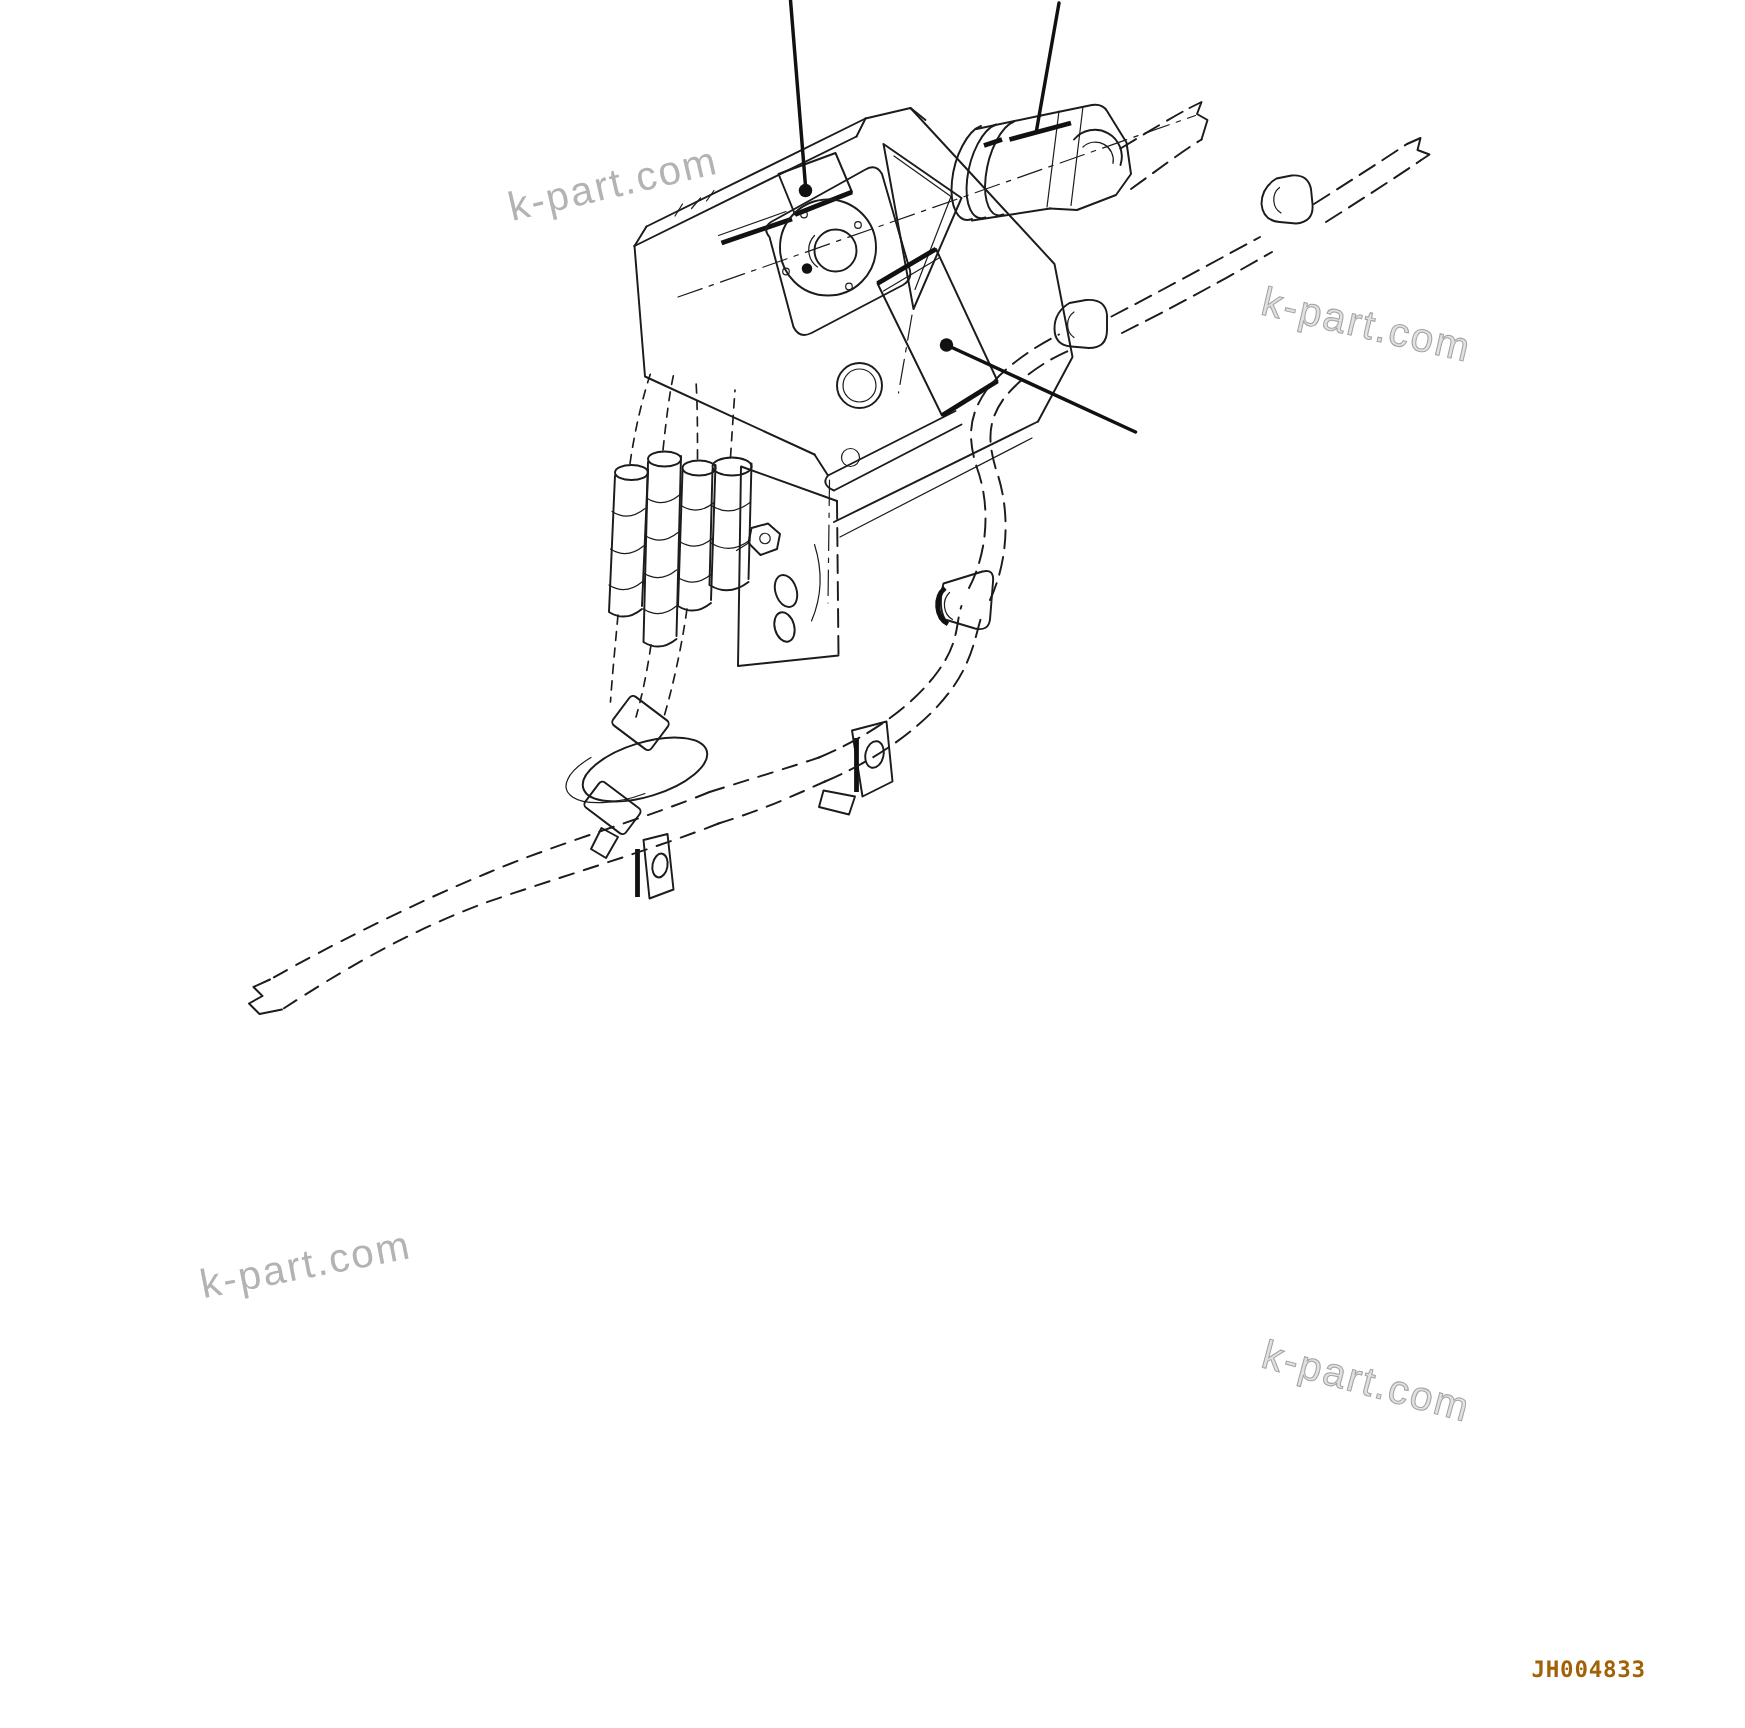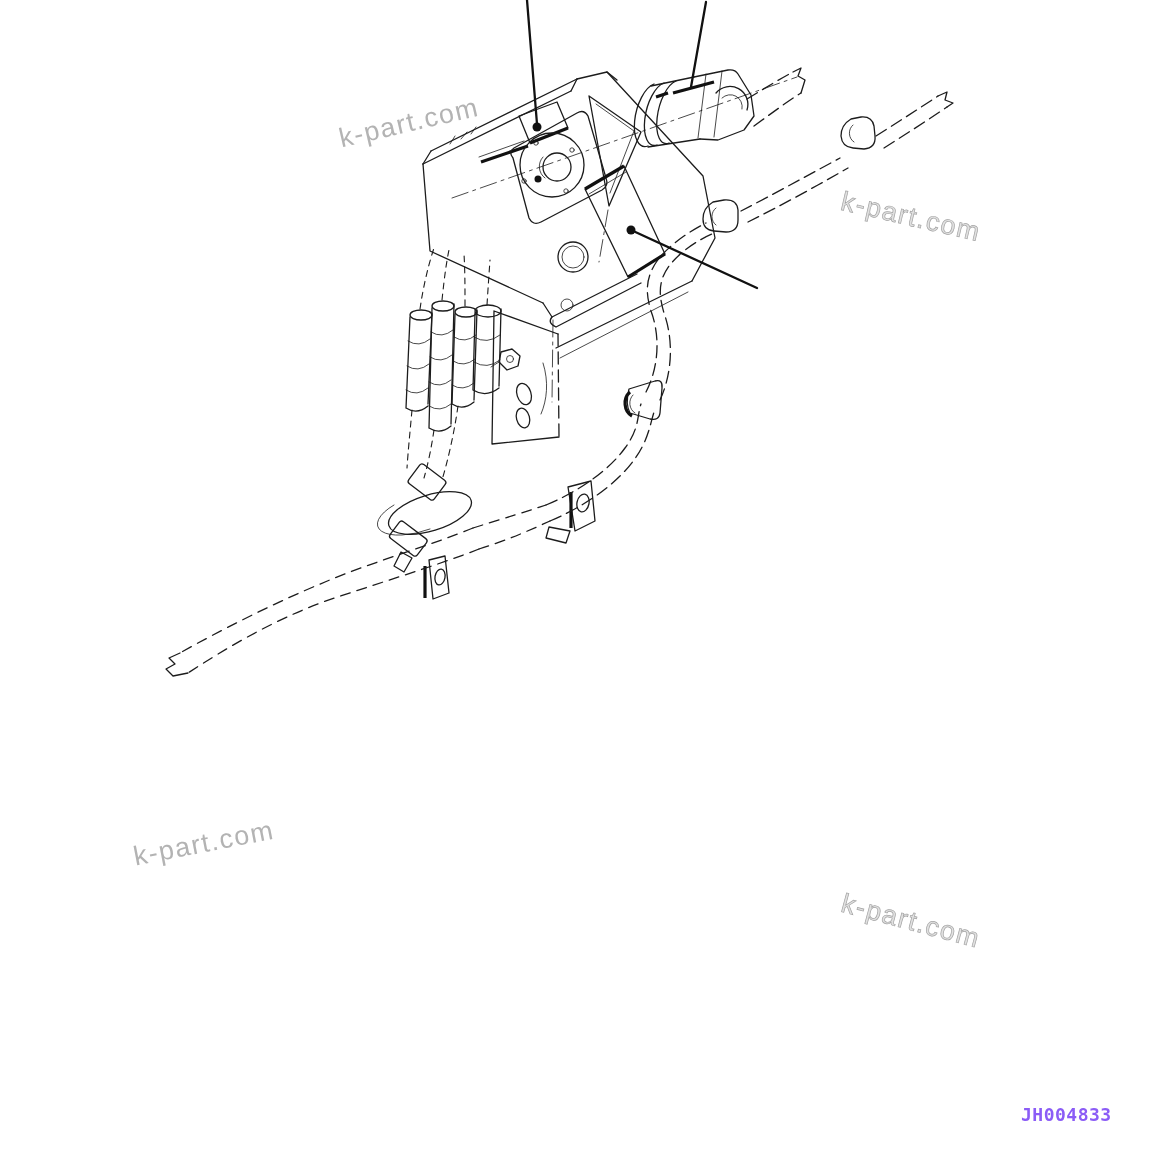--- a/index.html
+++ b/index.html
@@ -12,22 +12,22 @@
   .lead{fill:none;stroke:#111;stroke-width:2.3;stroke-linecap:round;}
   .dash{stroke-dasharray:12 6;}
   .dashS{stroke-dasharray:10 7;}
   .wire{stroke-dasharray:6 5;stroke-width:1.1;}
   .dd{stroke-dasharray:17 5 3 5;}
   .dot{fill:#111;stroke:none;}
   .wm{position:absolute;font-size:27px;letter-spacing:1.5px;white-space:nowrap;
       transform-origin:0 0;user-select:none;pointer-events:none;}
   .wm-solid{color:#a6a6a6;opacity:.85;}
   .wm-outline{color:#dedede;-webkit-text-stroke:0.7px #9a9a9a;opacity:.9;}
-  .footer-code{position:absolute;left:1021px;top:1104px;color:#8b5cf6;
-      font-family:"DejaVu Sans Mono", monospace;font-size:18px;font-weight:700;letter-spacing:.5px;}
+  .footer-code{position:absolute;left:1021px;top:1104px;color:#a16207;
+      font-family:"DejaVu Sans Mono", monospace;font-size:15px;font-weight:700;letter-spacing:.5px;}
 </style>
 </head>
 <body>
 
 <div id="stage">
 
   <svg width="1163" height="1152" viewBox="0 0 1163 1152" aria-hidden="true">
 
     <path class="ln thin dd" d="M452,198 L797,77"></path>
 

